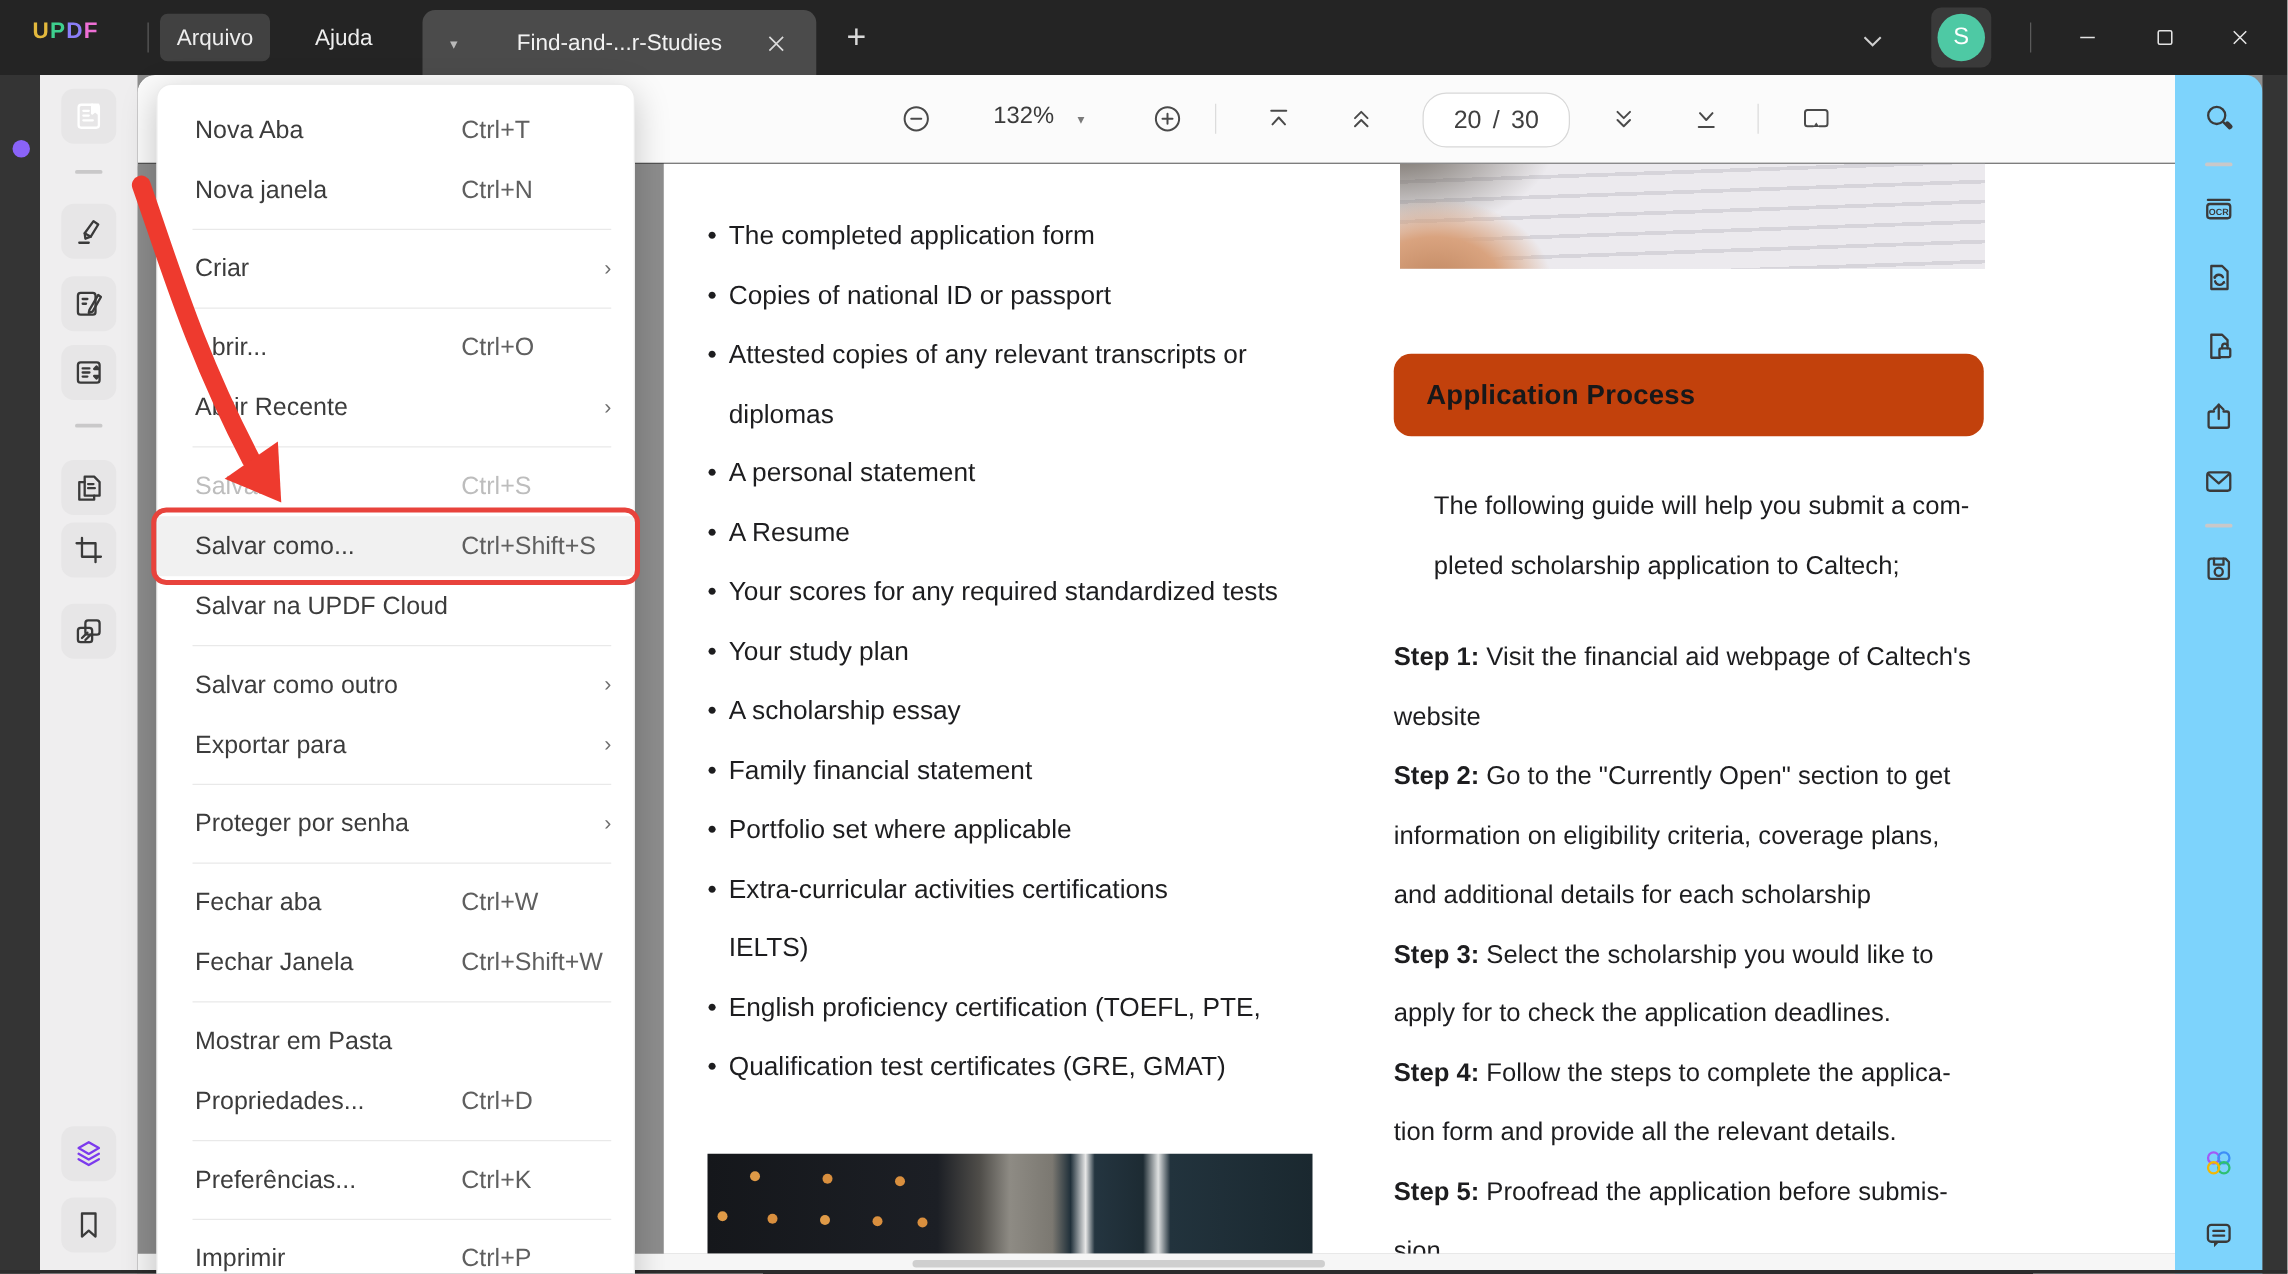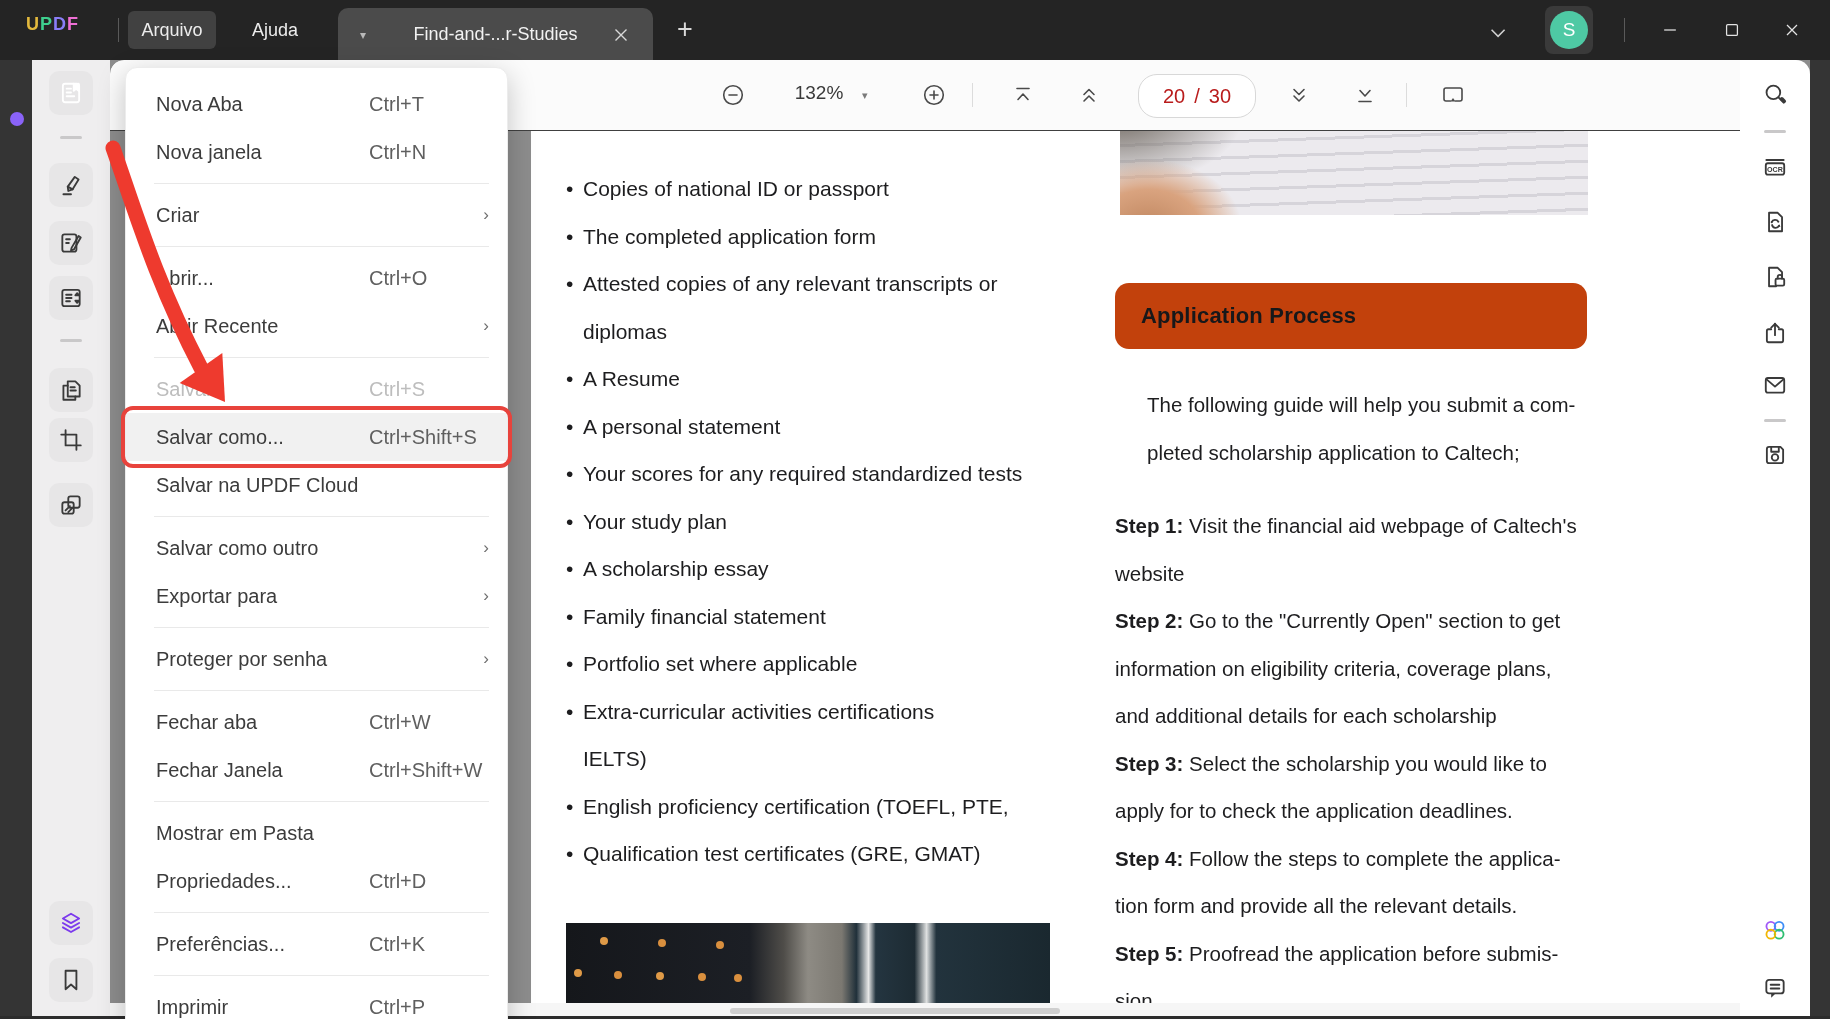--- a/index.html
+++ b/index.html
@@ -33,21 +33,21 @@
     display:flex;align-items:center;justify-content:center;}
   #win-sep{left:1624px;top:18px;width:1px;height:24px;background:#5a5a5a;}
   .winbtn{top:17px;width:36px;height:26px;color:#e3e3e3;display:flex;align-items:center;justify-content:center;}
   #btn-min{left:1652px;} #btn-max{left:1714px;} #btn-close{left:1774px;}
   .winbtn svg,#tab-close svg,#win-chevron svg{stroke:currentColor;fill:none;stroke-width:1.5;}
 
   
   #left-strip{left:0;top:60px;width:32px;height:959px;background:#343434;z-index:5;}
   #purple-dot{left:10px;top:112px;width:14px;height:14px;border-radius:50%;background:#8a63f8;z-index:6;}
   #left-rail{left:32px;top:60px;width:78px;height:959px;background:#efeeef;z-index:5;}
-  #right-rail{left:1740px;top:60px;width:70px;height:959px;background:#ffffff;border-top-right-radius:14px;z-index:5;}
+  #right-rail{left:1740px;top:60px;width:70px;height:959px;background:#7dd3fc;border-top-right-radius:14px;z-index:5;}
   #right-strip{left:1810px;top:60px;width:20px;height:959px;background:#343434;z-index:5;}
   #bottom-strip{left:0;top:1016px;width:1830px;height:3px;background:#2c2c2c;z-index:45;}
 
   .rail-icon{position:absolute;width:44px;height:44px;border-radius:10px;color:#3a3a3a;
     display:flex;align-items:center;justify-content:center;}
   #left-rail .rail-icon{left:17px;background:#e7e6e7;}
   #right-rail .rail-icon{left:13px;background:transparent;}
   .rail-icon.active{background:linear-gradient(135deg,#45d89d,#2fc98c);color:#fff;}
   .rail-icon.accent{background:#ebe0fc;color:#7c3aed;}
   .rail-sep{position:absolute;width:22px;height:3px;border-radius:2px;background:#c9c8c9;}
@@ -60,21 +60,21 @@
   #toolbar{left:0;top:0;width:1630px;height:70px;background:#fbfbfb;border-bottom:6px solid #404040;
     border-top-left-radius:14px;}
   .tool{position:absolute;top:20px;width:30px;height:30px;color:#4a4a4a;
     display:flex;align-items:center;justify-content:center;}
   .tool svg{width:24px;height:24px;stroke:currentColor;fill:none;stroke-width:1.6;stroke-linecap:round;stroke-linejoin:round;}
   #zoom-pct{left:672px;top:22px;width:74px;font-size:19px;color:#3a3a3a;text-align:center;}
   #zoom-caret{left:752px;top:29px;color:#7a7a7a;font-size:11px;}
   .tool-sep{position:absolute;top:23px;width:1px;height:24px;background:#dcdcdc;}
   #page-box{left:1028px;top:14px;width:116px;height:42px;background:#fff;border:1px solid #d8d8d8;
     border-radius:19px;display:flex;align-items:center;justify-content:center;gap:9px;
-    font-size:20px;color:#b91c1c;}
+    font-size:20px;color:#404040;}
   #docarea{left:0;top:71px;width:1630px;height:888px;background:#8d8d8d;}
   #page{left:421px;top:0;width:1209px;height:872px;background:#ffffff;overflow:hidden;}
   #hscroll{left:0;top:872px;width:1630px;height:16px;background:#f6f6f6;}
   #hscroll-handle{left:620px;top:5px;width:330px;height:6px;border-radius:3px;background:#cfcfcf;}
 
   
   .docline{height:47.5px;line-height:47.5px;white-space:nowrap;font-size:21px;color:#1d1d1f;}
   #bullets{left:35px;top:34px;}
   .bullet-dot{display:inline-block;width:17px;}
   .cont{padding-left:17px;}
@@ -347,26 +347,26 @@
       <svg viewBox="0 0 24 24">
           <path d="M9.5,18 H5 a2,2 0 0 1 -2,-2 V7 a2,2 0 0 1 2,-2 h14 a2,2 0 0 1 2,2 v9 a2,2 0 0 1 -2,2 H14.5"></path>
           <polygon points="12,15 9.5,18.5 14.5,18.5" fill="currentColor" stroke="none"></polygon>
         </svg>
     </div>
   </div>
 
   <div id="docarea" class="abs">
     <div id="page" class="abs">
       <div id="bullets" class="abs">
+          <div class="docline"><span class="bullet-dot">•</span>The completed application form</div>
           <div class="docline"><span class="bullet-dot">•</span>Copies of national ID or passport</div>
-          <div class="docline"><span class="bullet-dot">•</span>The completed application form</div>
           <div class="docline"><span class="bullet-dot">•</span>Attested copies of any relevant transcripts or</div>
           <div class="docline cont">diplomas</div>
+          <div class="docline"><span class="bullet-dot">•</span>A personal statement</div>
           <div class="docline"><span class="bullet-dot">•</span>A Resume</div>
-          <div class="docline"><span class="bullet-dot">•</span>A personal statement</div>
           <div class="docline"><span class="bullet-dot">•</span>Your scores for any required standardized tests</div>
           <div class="docline"><span class="bullet-dot">•</span>Your study plan</div>
           <div class="docline"><span class="bullet-dot">•</span>A scholarship essay</div>
           <div class="docline"><span class="bullet-dot">•</span>Family financial statement</div>
           <div class="docline"><span class="bullet-dot">•</span>Portfolio set where applicable</div>
           <div class="docline"><span class="bullet-dot">•</span>Extra-curricular activities certifications</div>
           <div class="docline cont">IELTS)</div>
           <div class="docline"><span class="bullet-dot">•</span>English proficiency certification (TOEFL, PTE,</div>
           <div class="docline"><span class="bullet-dot">•</span>Qualification test certificates (GRE, GMAT)</div>
         </div>

